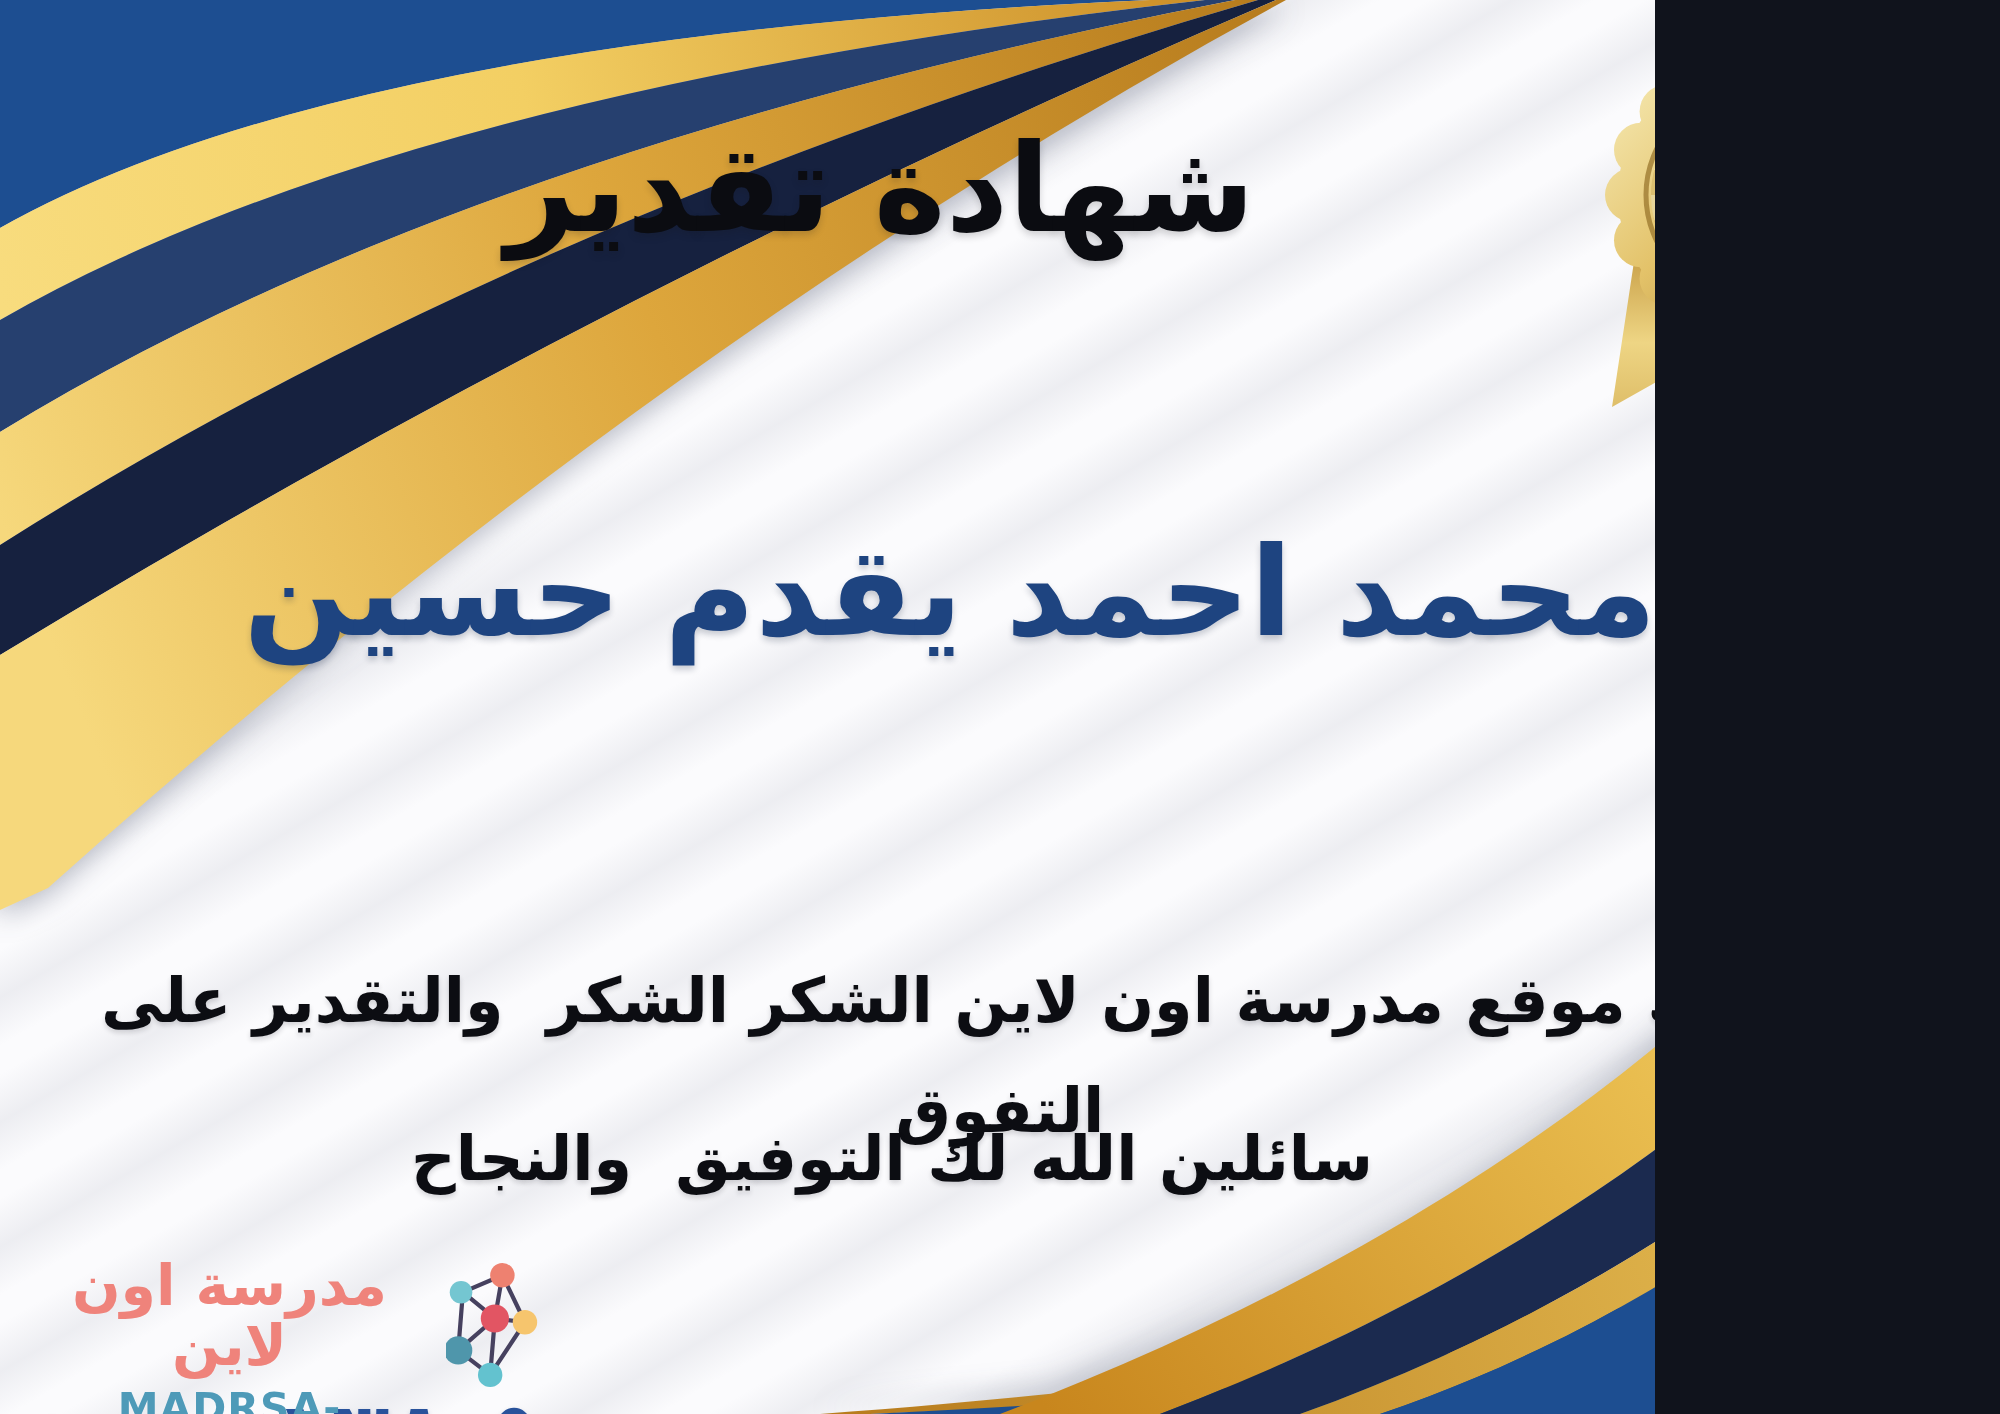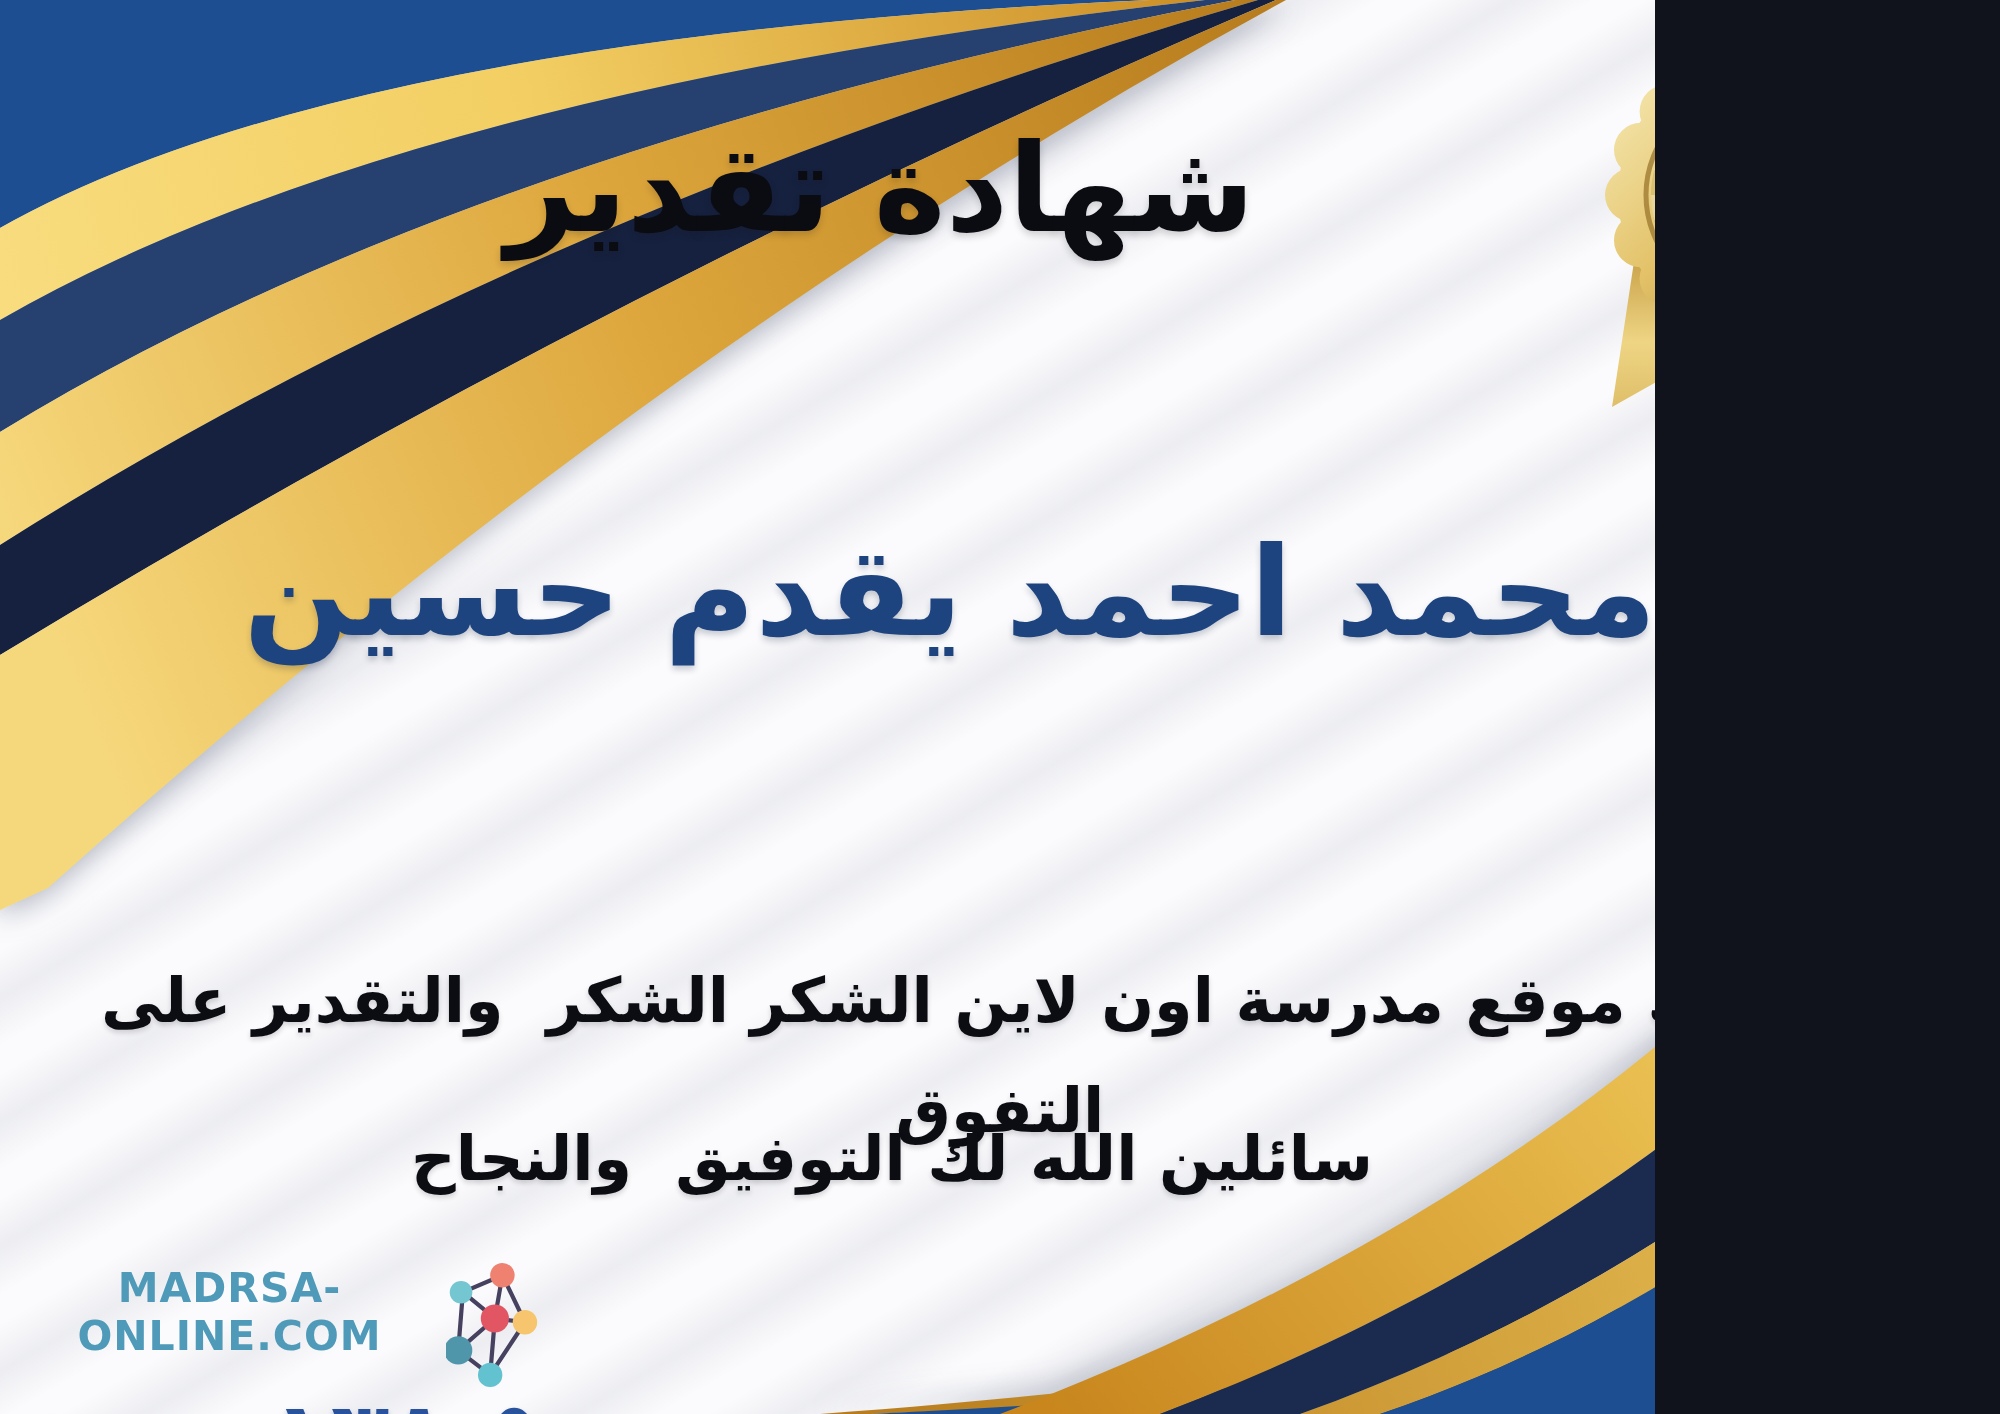--- a/index.html
+++ b/index.html
@@ -174,20 +174,21 @@
   <div class="txt body-lines">
     <div>يقدم لك موقع مدرسة اون لاين الشكر الشكر  والتقدير على التفوق</div>
     <div><span>فى الشهادة الإعدادية وحصولك على مجموع</span><span class="score">١٣٨.٥٠</span><span>كما</span></div>
     
   </div>
 
   <div class="txt closing">سائلين الله لك التوفيق  والنجاح</div>
 
   <div class="logo">
     <div class="logo-text">
+      <div class="logo-ar">مدرسة اون لاين</div>
       <div class="logo-domain">MADRSA-ONLINE.COM</div>
     </div>
     <svg class="logo-icon" viewBox="0 0 100 140" aria-hidden="true">
       <g stroke="#46415f" stroke-width="4.5" stroke-linecap="round">
         <line x1="60" y1="16" x2="18" y2="34"></line>
         <line x1="60" y1="16" x2="52" y2="62"></line>
         <line x1="60" y1="16" x2="84" y2="66"></line>
         <line x1="18" y1="34" x2="52" y2="62"></line>
         <line x1="18" y1="34" x2="13" y2="96"></line>
         <line x1="52" y1="62" x2="84" y2="66"></line>

